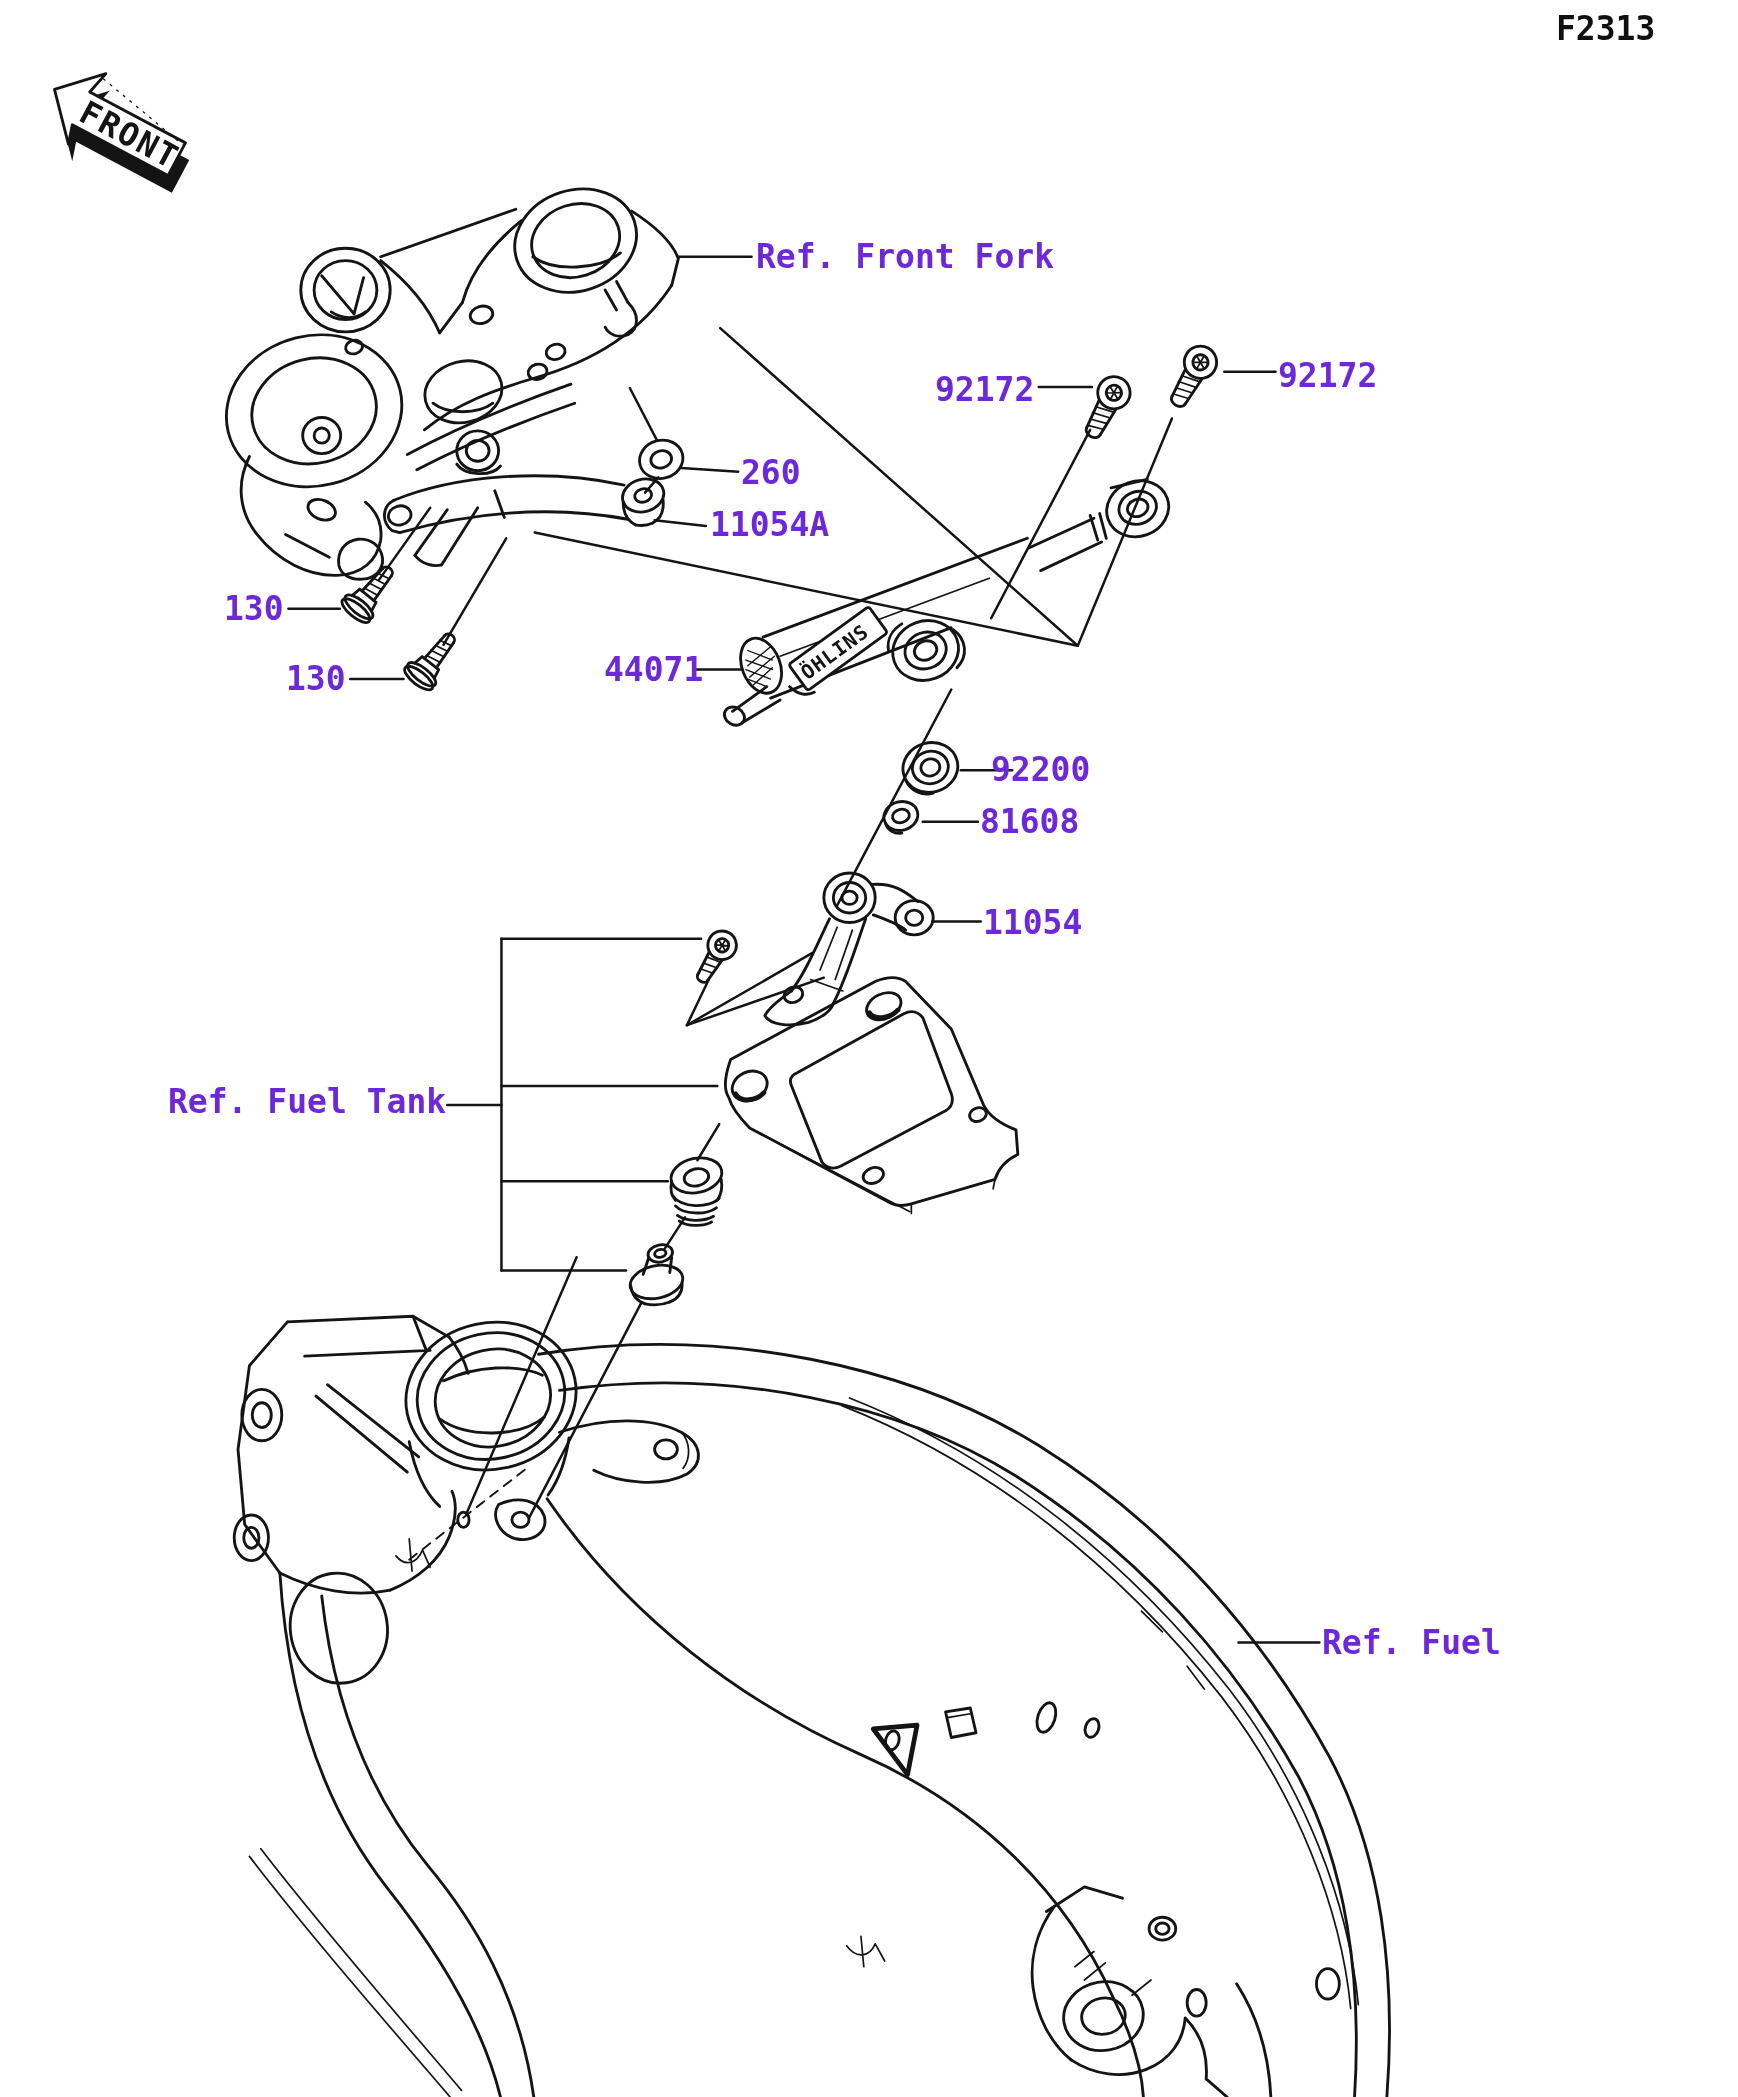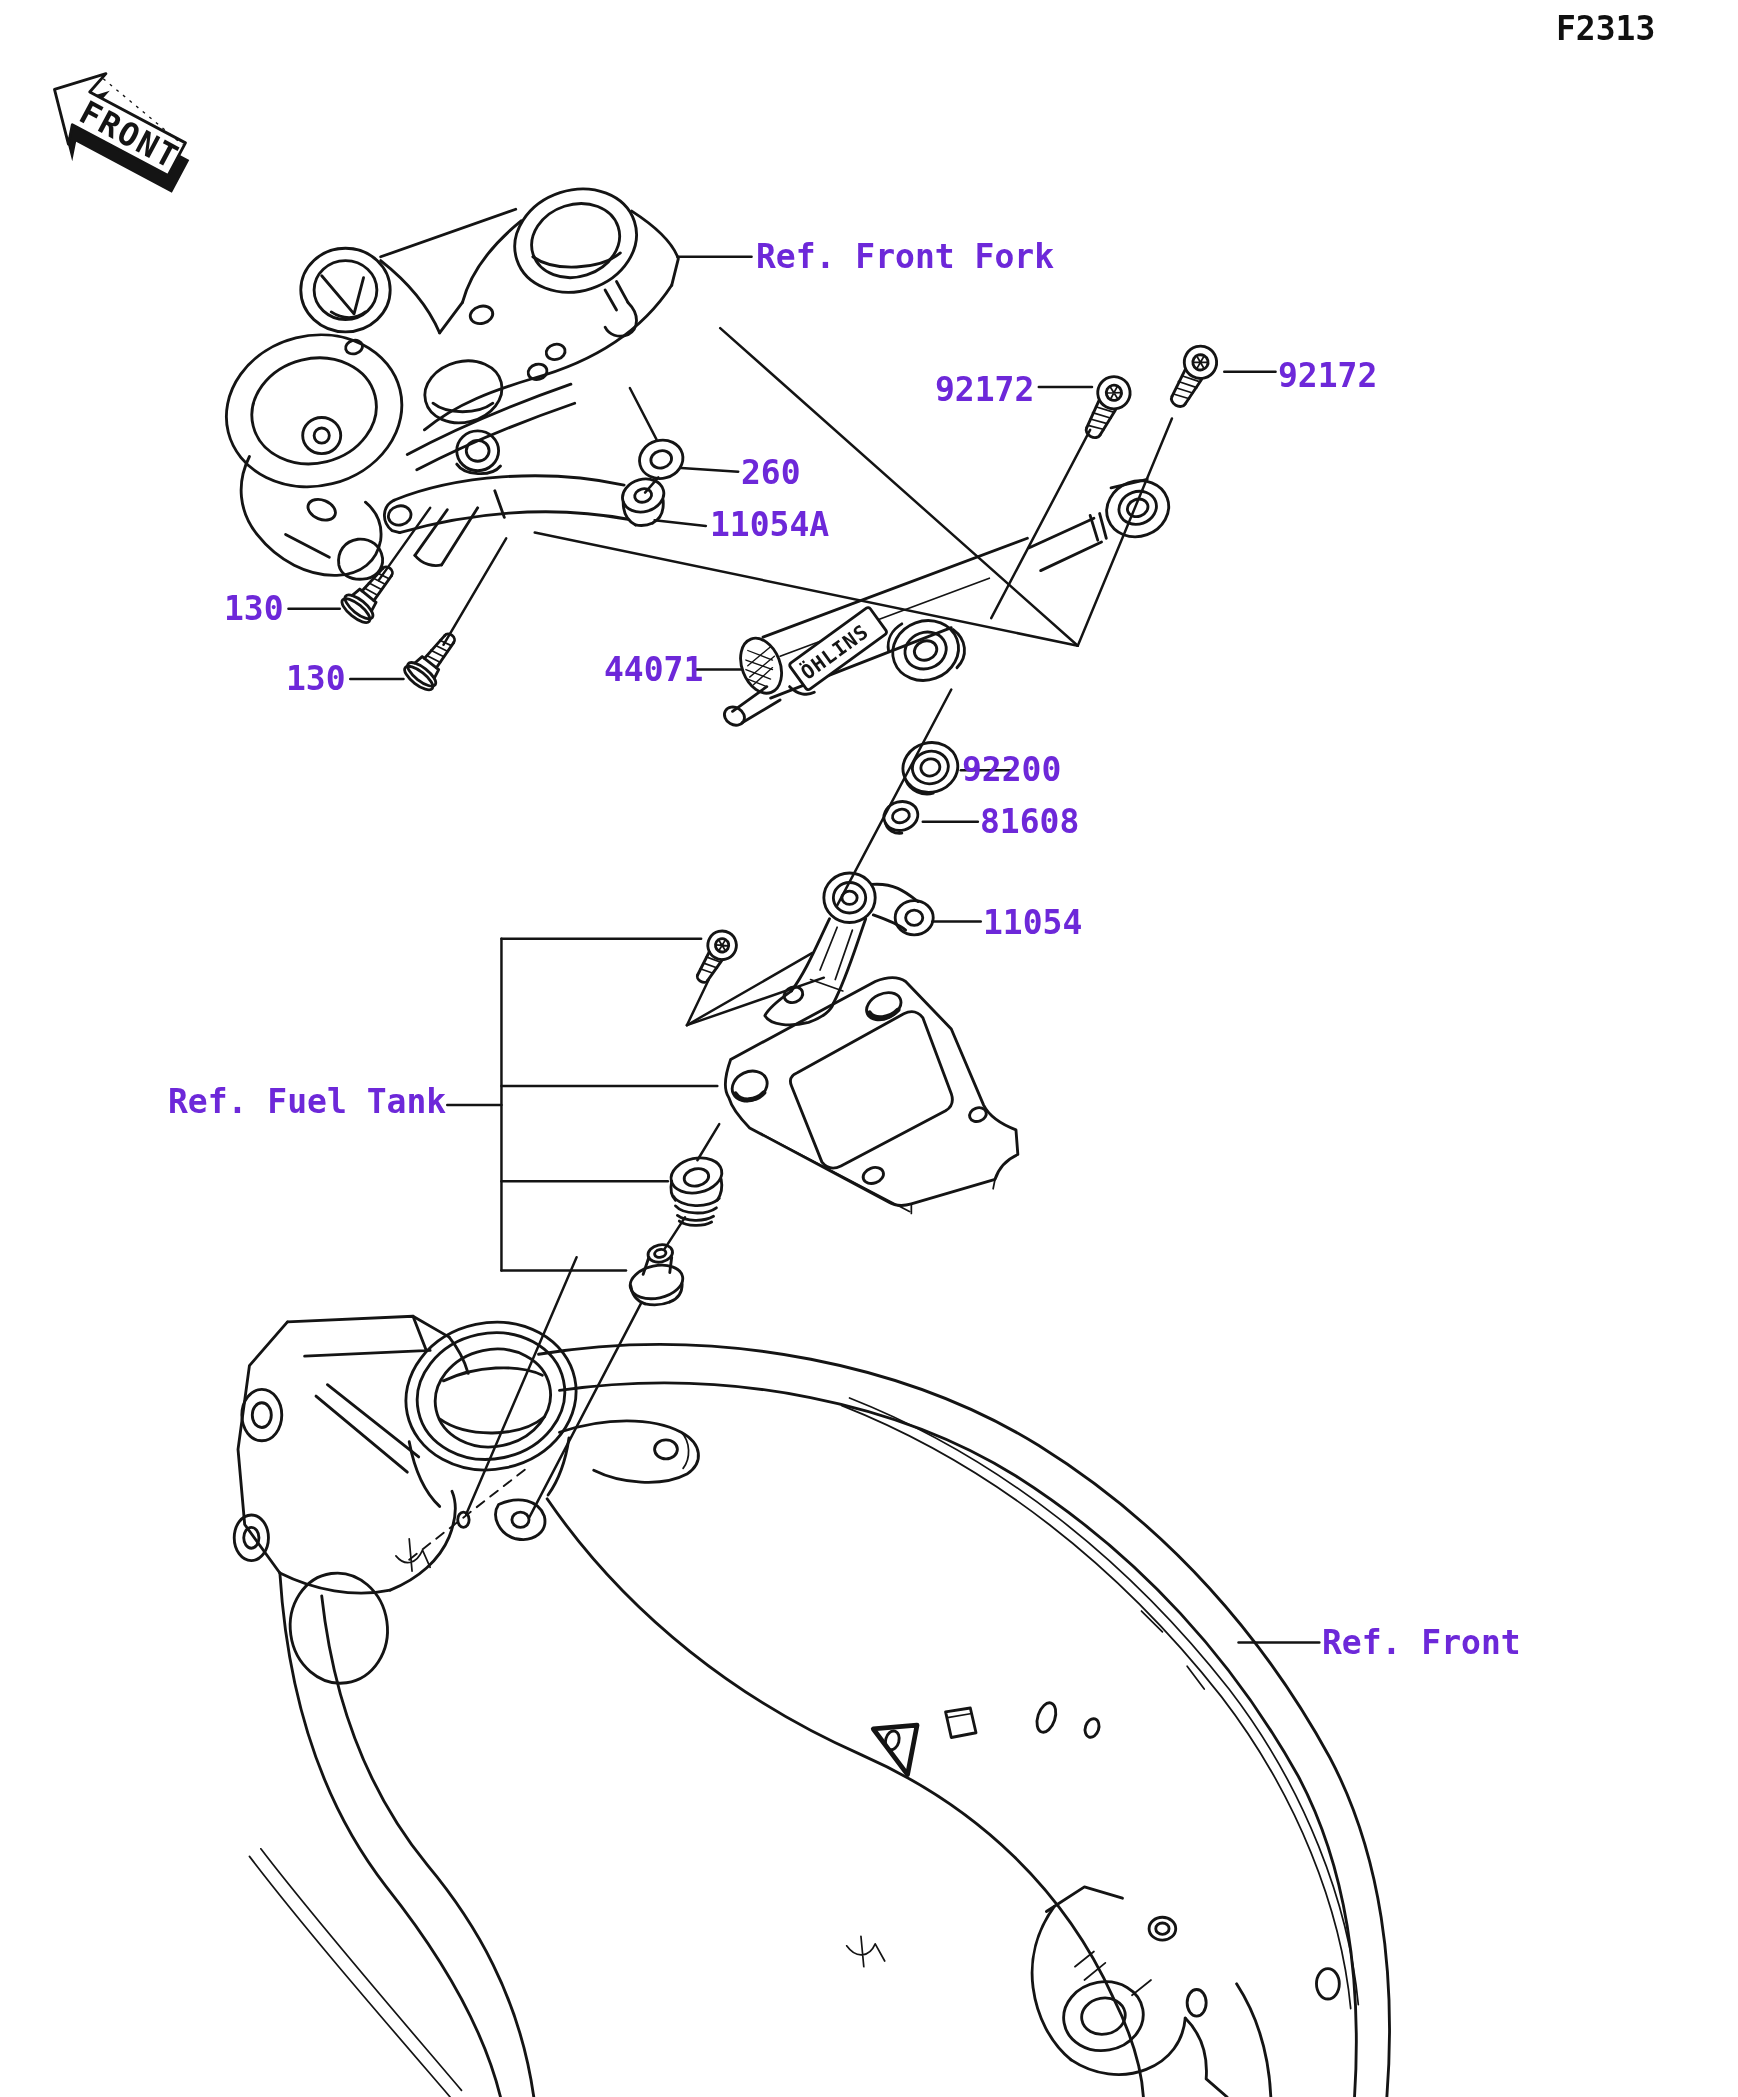--- a/index.html
+++ b/index.html
@@ -340,20 +340,20 @@
   <div class="figcode" style="left:1556px;top:12px">F2313</div>
 
   <div class="callout" style="left:756px;top:240px">Ref. Front Fork</div>
   <div class="callout" style="left:935px;top:373px">92172</div>
   <div class="callout" style="left:1278px;top:359px">92172</div>
   <div class="callout" style="left:741px;top:456px">260</div>
   <div class="callout" style="left:710px;top:508px">11054A</div>
   <div class="callout" style="left:224px;top:592px">130</div>
   <div class="callout" style="left:286px;top:662px">130</div>
   <div class="callout" style="left:604px;top:653px">44071</div>
-  <div class="callout" style="left:962px;top:753px">92200</div>
+  <div class="callout" style="left:991px;top:753px">92200</div>
   <div class="callout" style="left:980px;top:805px">81608</div>
   <div class="callout" style="left:983px;top:906px">11054</div>
   <div class="callout" style="left:168px;top:1085px">Ref. Fuel Tank</div>
-  <div class="callout" style="left:1322px;top:1626px">Ref. Front</div>
+  <div class="callout" style="left:1322px;top:1626px">Ref. Fuel</div>
 
 </div>
 
 
 </body></html>

